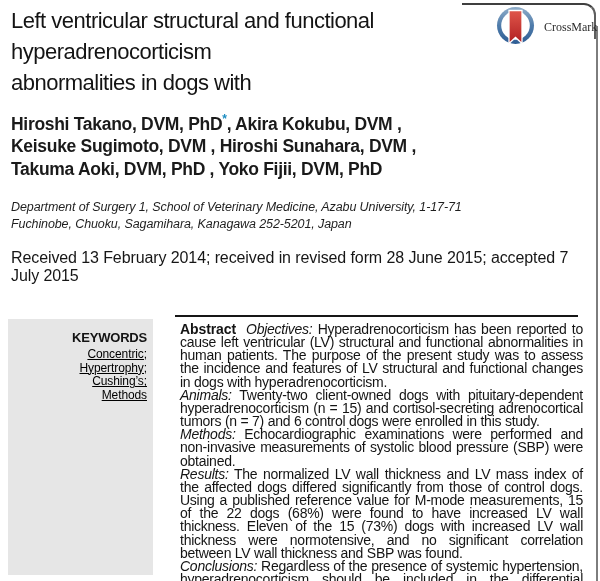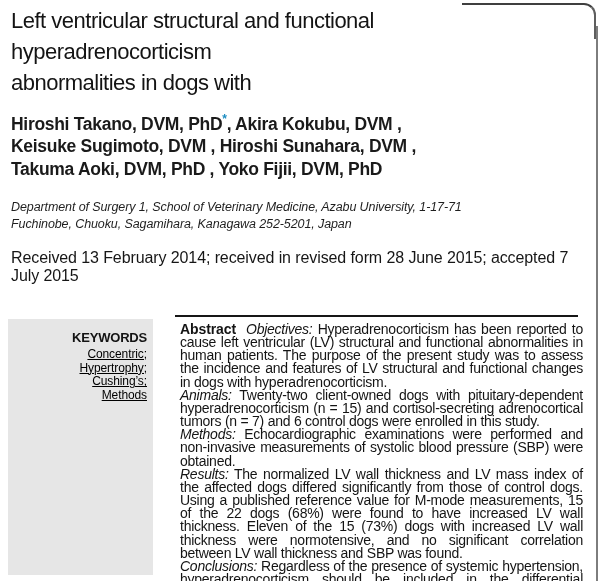--- a/index.html
+++ b/index.html
@@ -54,20 +54,39 @@
 
   <div class="frame-corner"></div>
   <div class="frame-right"></div>
 
   <div class="title">
     <div>Left ventricular structural and functional</div>
     <div>hyperadrenocorticism</div>
     <div>abnormalities in dogs with</div>
   </div>
 
+  <div class="cm-badge">
+    <svg width="40" height="42" viewBox="0 0 40 42">
+      <defs>
+        <linearGradient id="cmring" x1="0" y1="0" x2="0" y2="1">
+          <stop offset="0" stop-color="#8fadc9"></stop>
+          <stop offset="0.5" stop-color="#4f7cab"></stop>
+          <stop offset="1" stop-color="#2e5d94"></stop>
+        </linearGradient>
+        <linearGradient id="cmred" x1="0" y1="0" x2="0" y2="1">
+          <stop offset="0" stop-color="#e0564a"></stop>
+          <stop offset="1" stop-color="#b01f22"></stop>
+        </linearGradient>
+      </defs>
+      <circle cx="19.5" cy="19.5" r="18.5" fill="url(#cmring)"></circle>
+      <circle cx="19.5" cy="19.5" r="14.3" fill="#ffffff"></circle>
+      <path d="M13 4.5 h13 v33 l-6.5 -6 l-6.5 6 z" fill="url(#cmred)" stroke="#ffffff" stroke-width="1.3"></path>
+    </svg>
+    <span class="cm-label">CrossMark</span>
+  </div>
 
   <div class="authors">
     <div><span>Hiroshi Takano, DVM, PhD</span><span class="corr-mark">*</span><span>, Akira Kokubu, DVM ,</span></div>
     <div>Keisuke Sugimoto, DVM , Hiroshi Sunahara, DVM ,</div>
     <div>Takuma Aoki, DVM, PhD , Yoko Fijii, DVM, PhD</div>
   </div>
 
   <div class="affiliation">
     <div>Department of Surgery 1, School of Veterinary Medicine, Azabu University, 1-17-71</div>
     <div>Fuchinobe, Chuoku, Sagamihara, Kanagawa 252-5201, Japan</div>

